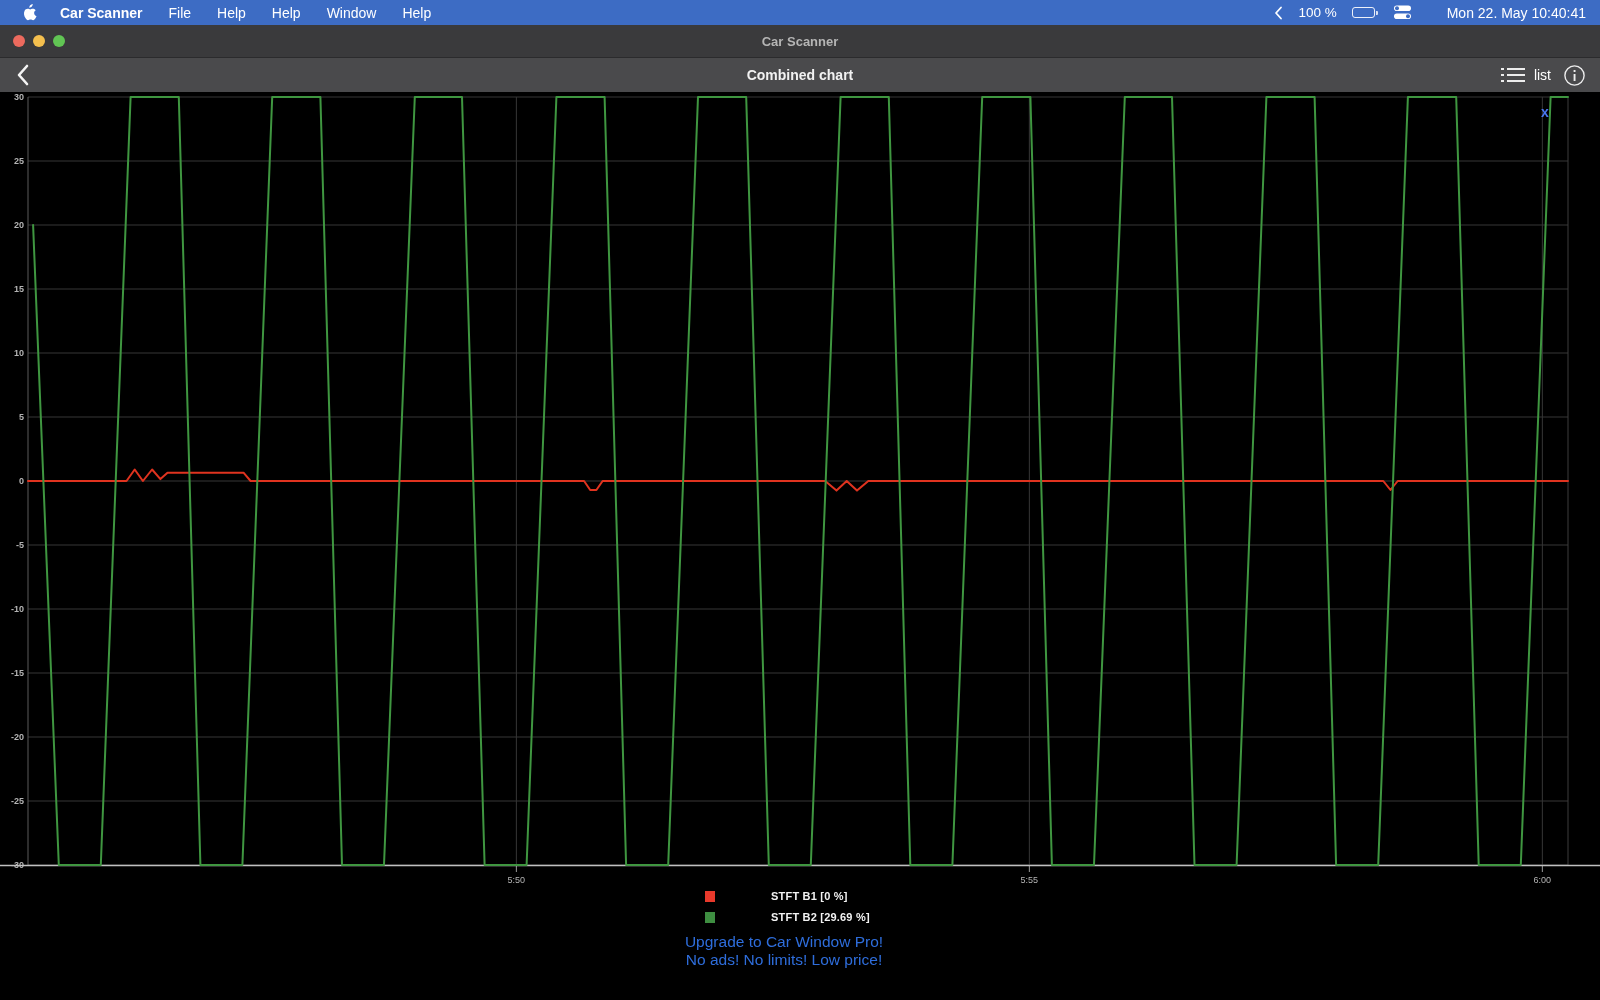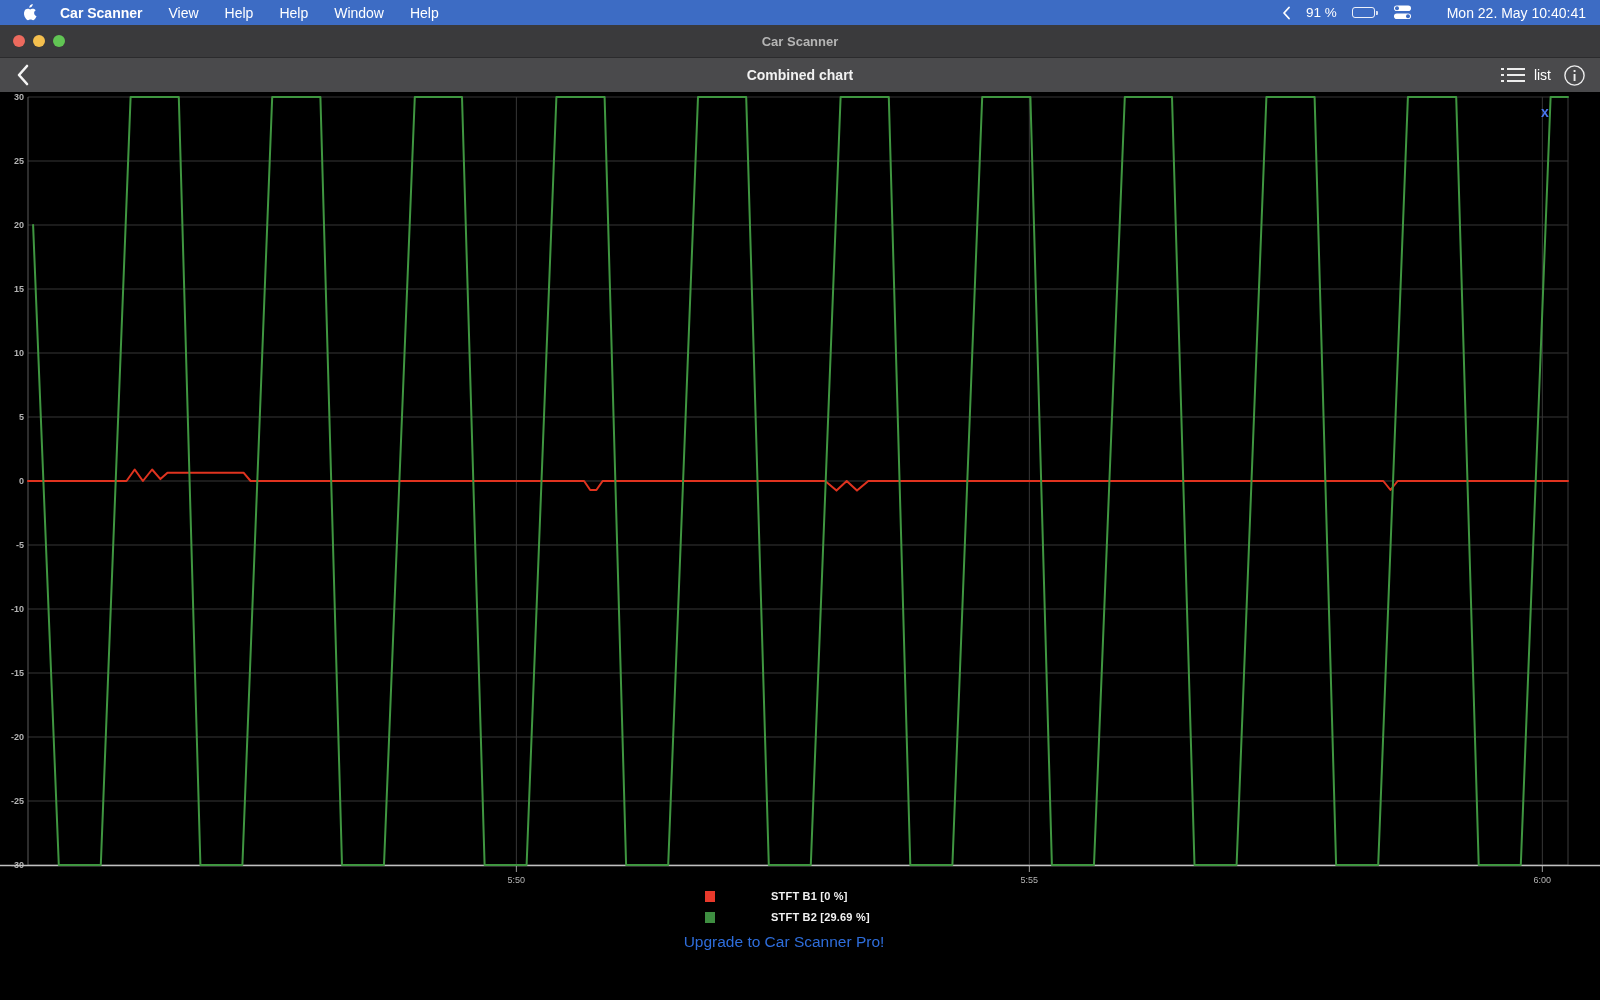--- a/index.html
+++ b/index.html
@@ -49,33 +49,33 @@
 </head>
 <body>
 
 <div class="menubar" style="background: rgb(61, 108, 196);">
   <span class="apple">
     <svg width="15" height="17" viewBox="0 0 14 17">
         <path fill="#ffffff" d="M9.3 2.6c.6-.7 1-1.7.9-2.6-.9.1-1.9.6-2.5 1.3-.55.65-1 1.6-.9 2.5 1 .05 1.95-.5 2.5-1.2zM11.6 9c0-1.8 1.5-2.7 1.6-2.8-.9-1.3-2.2-1.45-2.7-1.5-1.15-.1-2.25.7-2.8.7-.6 0-1.5-.68-2.5-.66-1.25.02-2.45.74-3.1 1.9-1.3 2.3-.33 5.7 1 7.6.63.9 1.4 1.96 2.4 1.92 1-.04 1.35-.64 2.55-.64 1.18 0 1.52.64 2.55.62 1.05-.02 1.72-.95 2.35-1.87.75-1.05 1.05-2.1 1.07-2.15-.03-.01-2.42-.93-2.42-3.12z"></path>
       </svg>
   </span>
   <span class="appname">Car Scanner</span>
-  <span class="mitem">View</span>
+  <span class="mitem">File</span>
   <span class="mitem">Help</span>
   <span class="mitem">Help</span>
   <span class="mitem">Window</span>
   <span class="mitem">Help</span>
 
   <span class="right">
     <span style="display:flex;">
       <svg width="10" height="16" viewBox="0 0 10 16">
           <polyline points="8,2.5 3,8 8,13.5" fill="none" stroke="#ffffff" stroke-width="1.8" stroke-linecap="round" stroke-linejoin="round"></polyline>
         </svg>
     </span>
-    <span style="font-size:13.5px;">91 %</span>
+    <span style="font-size:13.5px;">100 %</span>
     <span class="batt">
       <span class="shell"><span class="fill"></span></span>
         <span class="nub"></span>
     </span>
     <span style="display:flex;">
       <svg width="21" height="17" viewBox="0 0 21 17">
         <rect x="1" y="1.5" width="17" height="5.6" rx="2.8" fill="#ffffff"></rect>
         <circle cx="4" cy="4.3" r="2" fill="#3d6cc4"></circle>
         <rect x="1" y="9.5" width="17" height="5.6" rx="2.8" fill="#ffffff"></rect>
         <circle cx="15" cy="12.3" r="2" fill="#3d6cc4"></circle>
@@ -175,15 +175,16 @@
       <span class="legend-swatch" style="background: rgb(232, 57, 43);"></span>
       <span class="legend-label">STFT B1 [0 %]</span>
     </div>
     <div class="legend-row">
       <span class="legend-swatch" style="background: rgb(62, 142, 65);"></span>
       <span class="legend-label">STFT B2 [29.69 %]</span>
     </div>
   </div>
 
   <div class="promo" style="color: rgb(46, 109, 219);">
-    <div>Upgrade to Car Scanner Pro!</div>
+    <div>Upgrade to Car Window Pro!</div>
+    <div>No ads! No limits! Low price!</div>
   </div>
 </div>
 
 </body></html>

